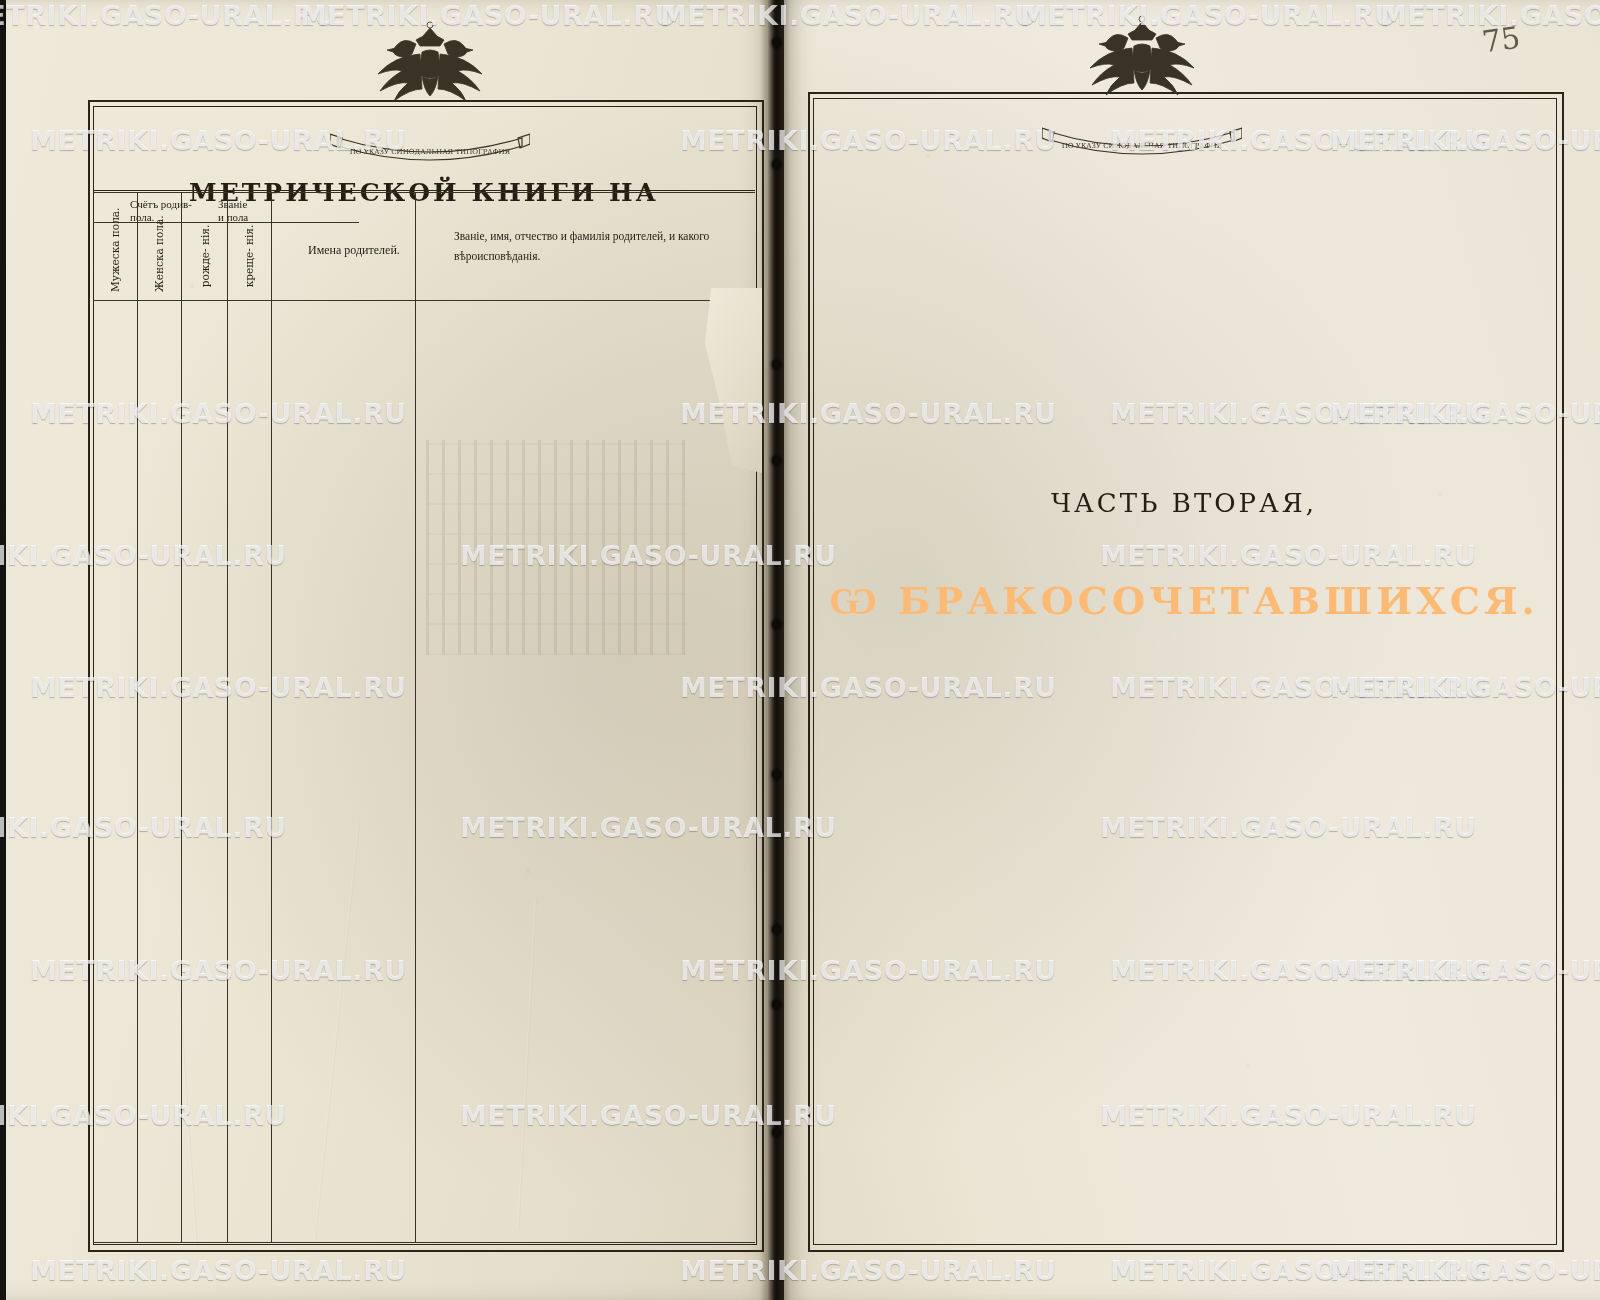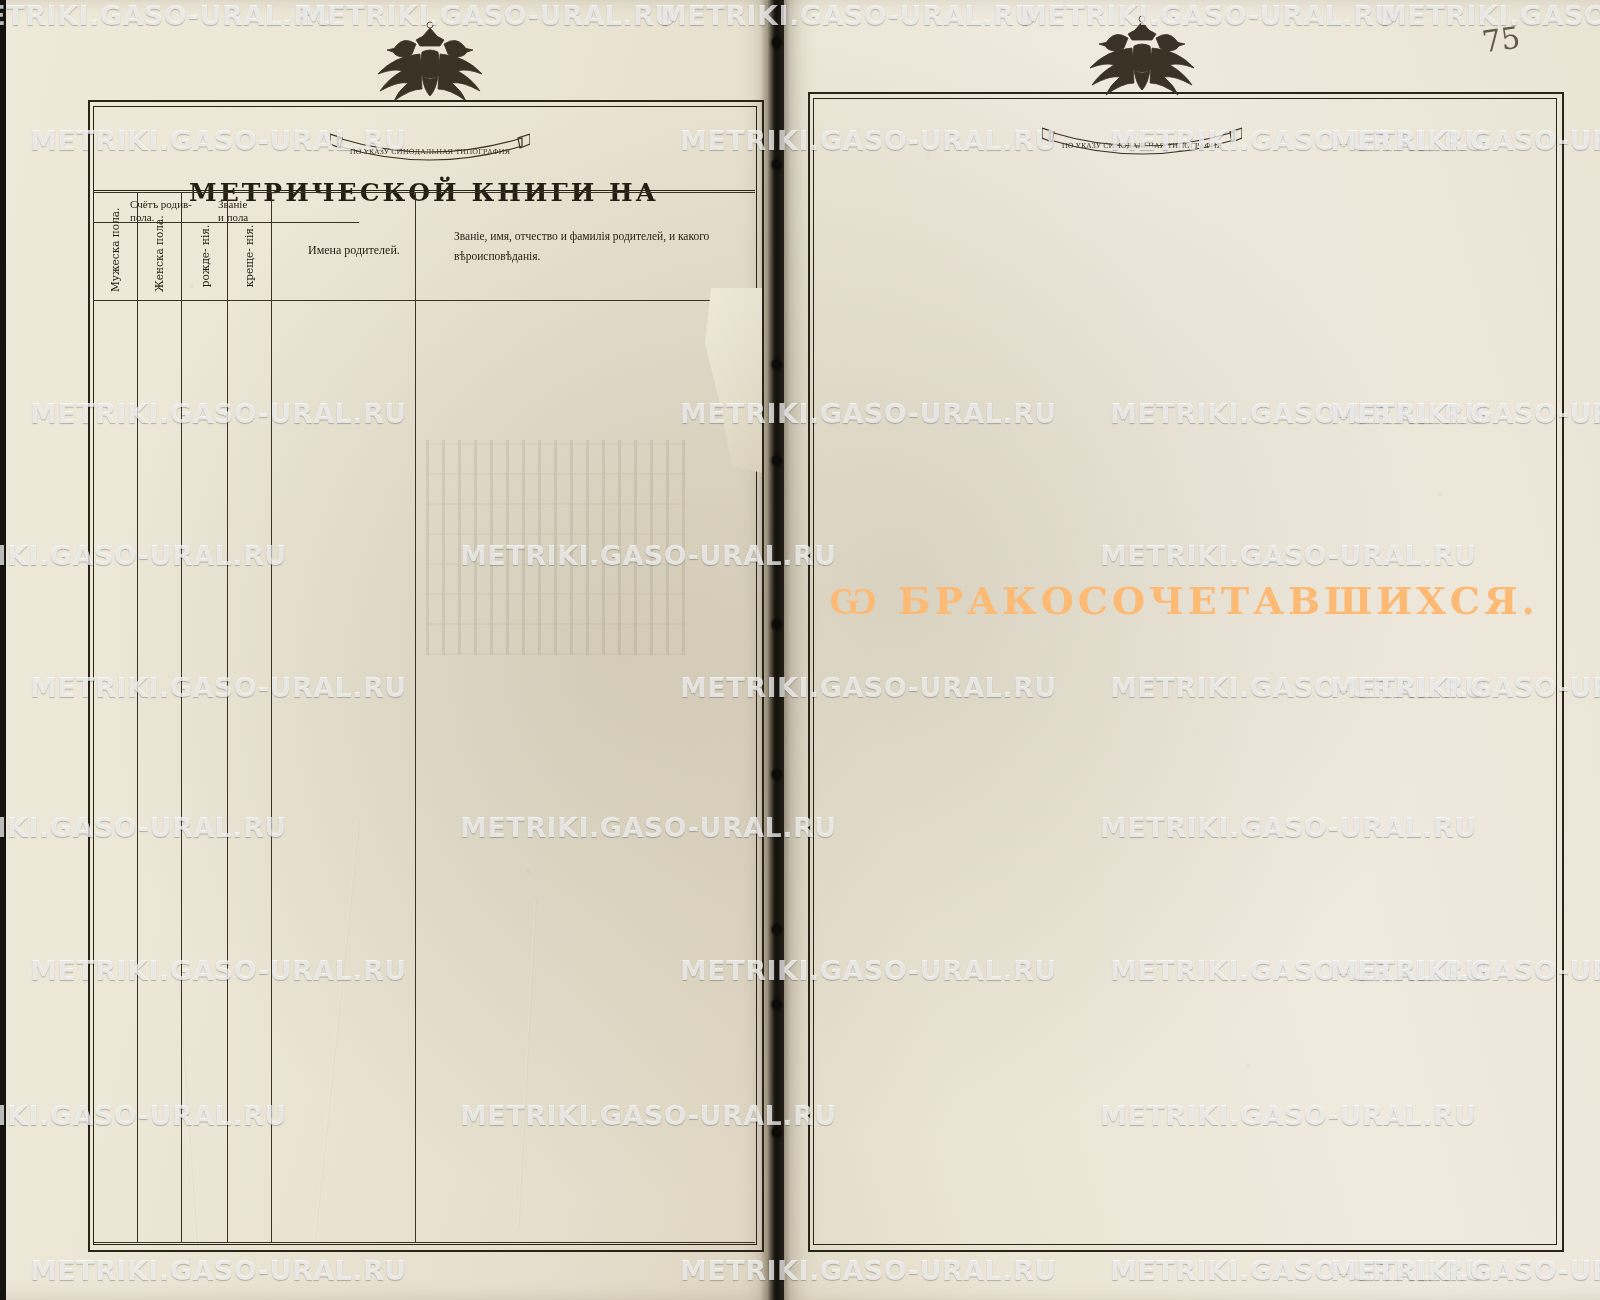--- a/index.html
+++ b/index.html
@@ -377,20 +377,21 @@
     <div class="hdr-cell" style="left:180px; top:52px; width:142px; font-size:12px;">Имена родителей.</div>
 
     <div class="hdr-cell" style="left:326px; top:34px; width:334px; font-size:11.5px; line-height:20px;">
       <span>Званіе, имя, отчество и фамилія родителей, и какого</span><br>
       <span>вѣроисповѣданія.</span>
     </div>
   </div>
 
   <div id="tear"></div>
 
+  <div id="right-line1">ЧАСТЬ ВТОРАЯ,</div>
   <div id="right-line2">Ѡ БРАКОСОЧЕТАВШИХСЯ.</div>
 
   <div id="folio">75</div>
 
   <div id="texture"></div>
 
   <div id="watermarks">
     <div class="wm" style="left:-40px;  top:0px;">METRIKI.GASO-URAL.RU</div>
     <div class="wm" style="left:300px;  top:0px;">METRIKI.GASO-URAL.RU</div>
     <div class="wm" style="left:660px;  top:0px;">METRIKI.GASO-URAL.RU</div>

